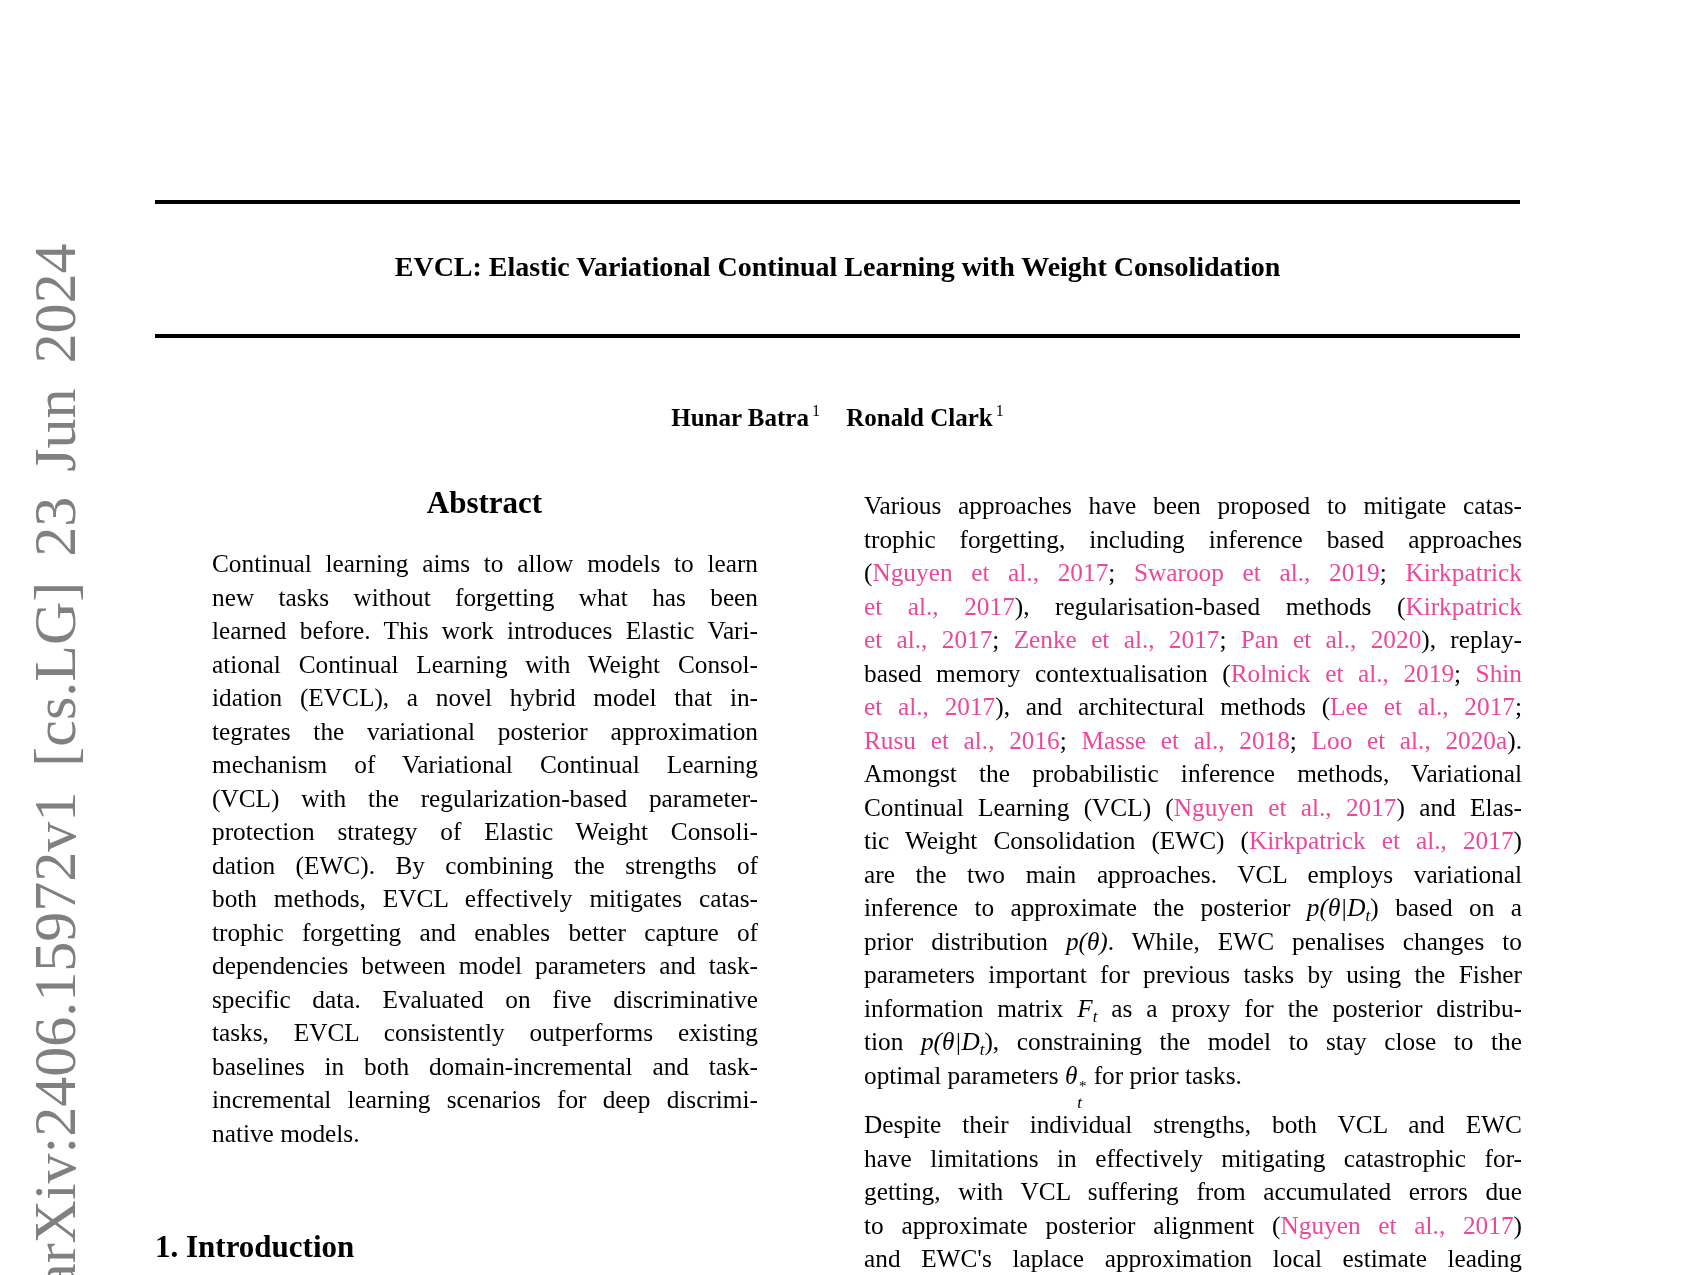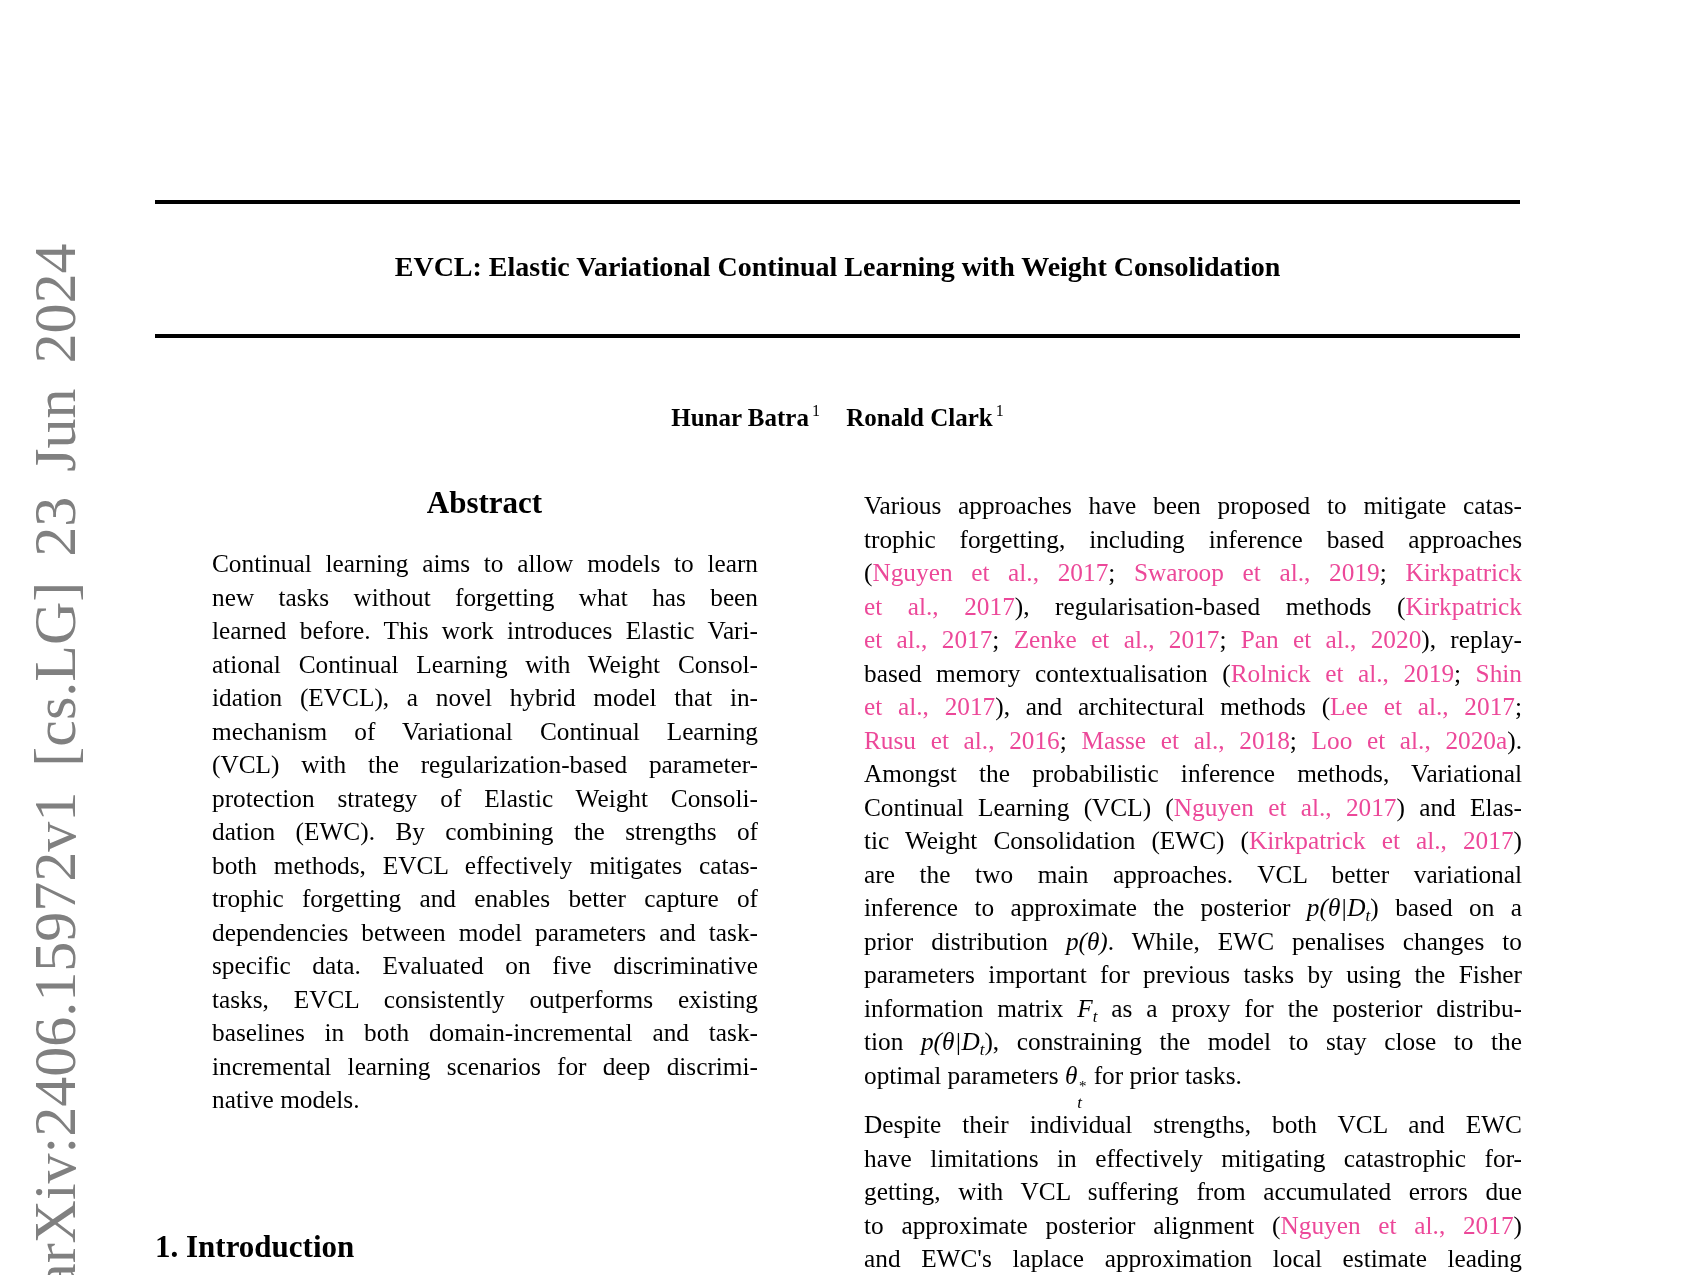--- a/index.html
+++ b/index.html
@@ -76,20 +76,21 @@
 </div>
 
 <div class="abstract-heading">Abstract</div>
 
 <div class="col left">
   <span class="line">Continual learning aims to allow models to learn</span>
   <span class="line">new tasks without forgetting what has been</span>
   <span class="line">learned before. This work introduces Elastic Vari-</span>
   <span class="line">ational Continual Learning with Weight Consol-</span>
   <span class="line">idation (EVCL), a novel hybrid model that in-</span>
+  <span class="line">tegrates the variational posterior approximation</span>
   <span class="line">mechanism of Variational Continual Learning</span>
   <span class="line">(VCL) with the regularization-based parameter-</span>
   <span class="line">protection strategy of Elastic Weight Consoli-</span>
   <span class="line">dation (EWC). By combining the strengths of</span>
   <span class="line">both methods, EVCL effectively mitigates catas-</span>
   <span class="line">trophic forgetting and enables better capture of</span>
   <span class="line">dependencies between model parameters and task-</span>
   <span class="line">specific data.  Evaluated on five discriminative</span>
   <span class="line">tasks, EVCL consistently outperforms existing</span>
   <span class="line">baselines in both domain-incremental and task-</span>
@@ -105,21 +106,21 @@
     <span class="line">trophic forgetting, including inference based approaches</span>
     <span class="line"><span>(</span><a class="cite">Nguyen et al., 2017</a><span>; </span><a class="cite">Swaroop et al., 2019</a><span>; </span><a class="cite">Kirkpatrick</a></span>
     <span class="line"><a class="cite">et al., 2017</a><span>), regularisation-based methods (</span><a class="cite">Kirkpatrick</a></span>
     <span class="line"><a class="cite">et al., 2017</a><span>; </span><a class="cite">Zenke et al., 2017</a><span>; </span><a class="cite">Pan et al., 2020</a><span>), replay-</span></span>
     <span class="line"><span>based memory contextualisation (</span><a class="cite">Rolnick et al., 2019</a><span>; </span><a class="cite">Shin</a></span>
     <span class="line"><a class="cite">et al., 2017</a><span>), and architectural methods (</span><a class="cite">Lee et al., 2017</a><span>;</span></span>
     <span class="line"><a class="cite">Rusu et al., 2016</a><span>; </span><a class="cite">Masse et al., 2018</a><span>; </span><a class="cite">Loo et al., 2020a</a><span>).</span></span>
     <span class="line">Amongst the probabilistic inference methods, Variational</span>
     <span class="line"><span>Continual Learning (VCL) (</span><a class="cite">Nguyen et al., 2017</a><span>) and Elas-</span></span>
     <span class="line"><span>tic Weight Consolidation (EWC) (</span><a class="cite">Kirkpatrick et al., 2017</a><span>)</span></span>
-    <span class="line">are the two main approaches.  VCL better variational</span>
+    <span class="line">are the two main approaches.  VCL employs variational</span>
     <span class="line"><span>inference to approximate the posterior </span><span class="math"><span>p(θ|D</span><span class="sub">t</span><span style="font-style:normal">)</span></span><span> based on a</span></span>
     <span class="line"><span>prior distribution </span><span class="math">p(θ)</span><span>. While, EWC penalises changes to</span></span>
     <span class="line">parameters important for previous tasks by using the Fisher</span>
     <span class="line"><span>information matrix </span><span class="math"><span>F</span><span class="sub">t</span></span><span> as a proxy for the posterior distribu-</span></span>
     <span class="line"><span>tion </span><span class="math"><span>p(θ|D</span><span class="sub">t</span><span style="font-style:normal">)</span></span><span>, constraining the model to stay close to the</span></span>
     <span class="line last"><span>optimal parameters </span><span class="math"><span>θ</span><span style="display:inline-block; position:relative; width:10px;"><span class="sup" style="position:absolute; left:1px; top:-14px; vertical-align:0;">*</span><span class="sub" style="position:absolute; left:0; top:2px; vertical-align:0;">t</span></span></span><span> for prior tasks.</span></span>
   </p>
   <p>
     <span class="line">Despite their individual strengths, both VCL and EWC</span>
     <span class="line">have limitations in effectively mitigating catastrophic for-</span>

